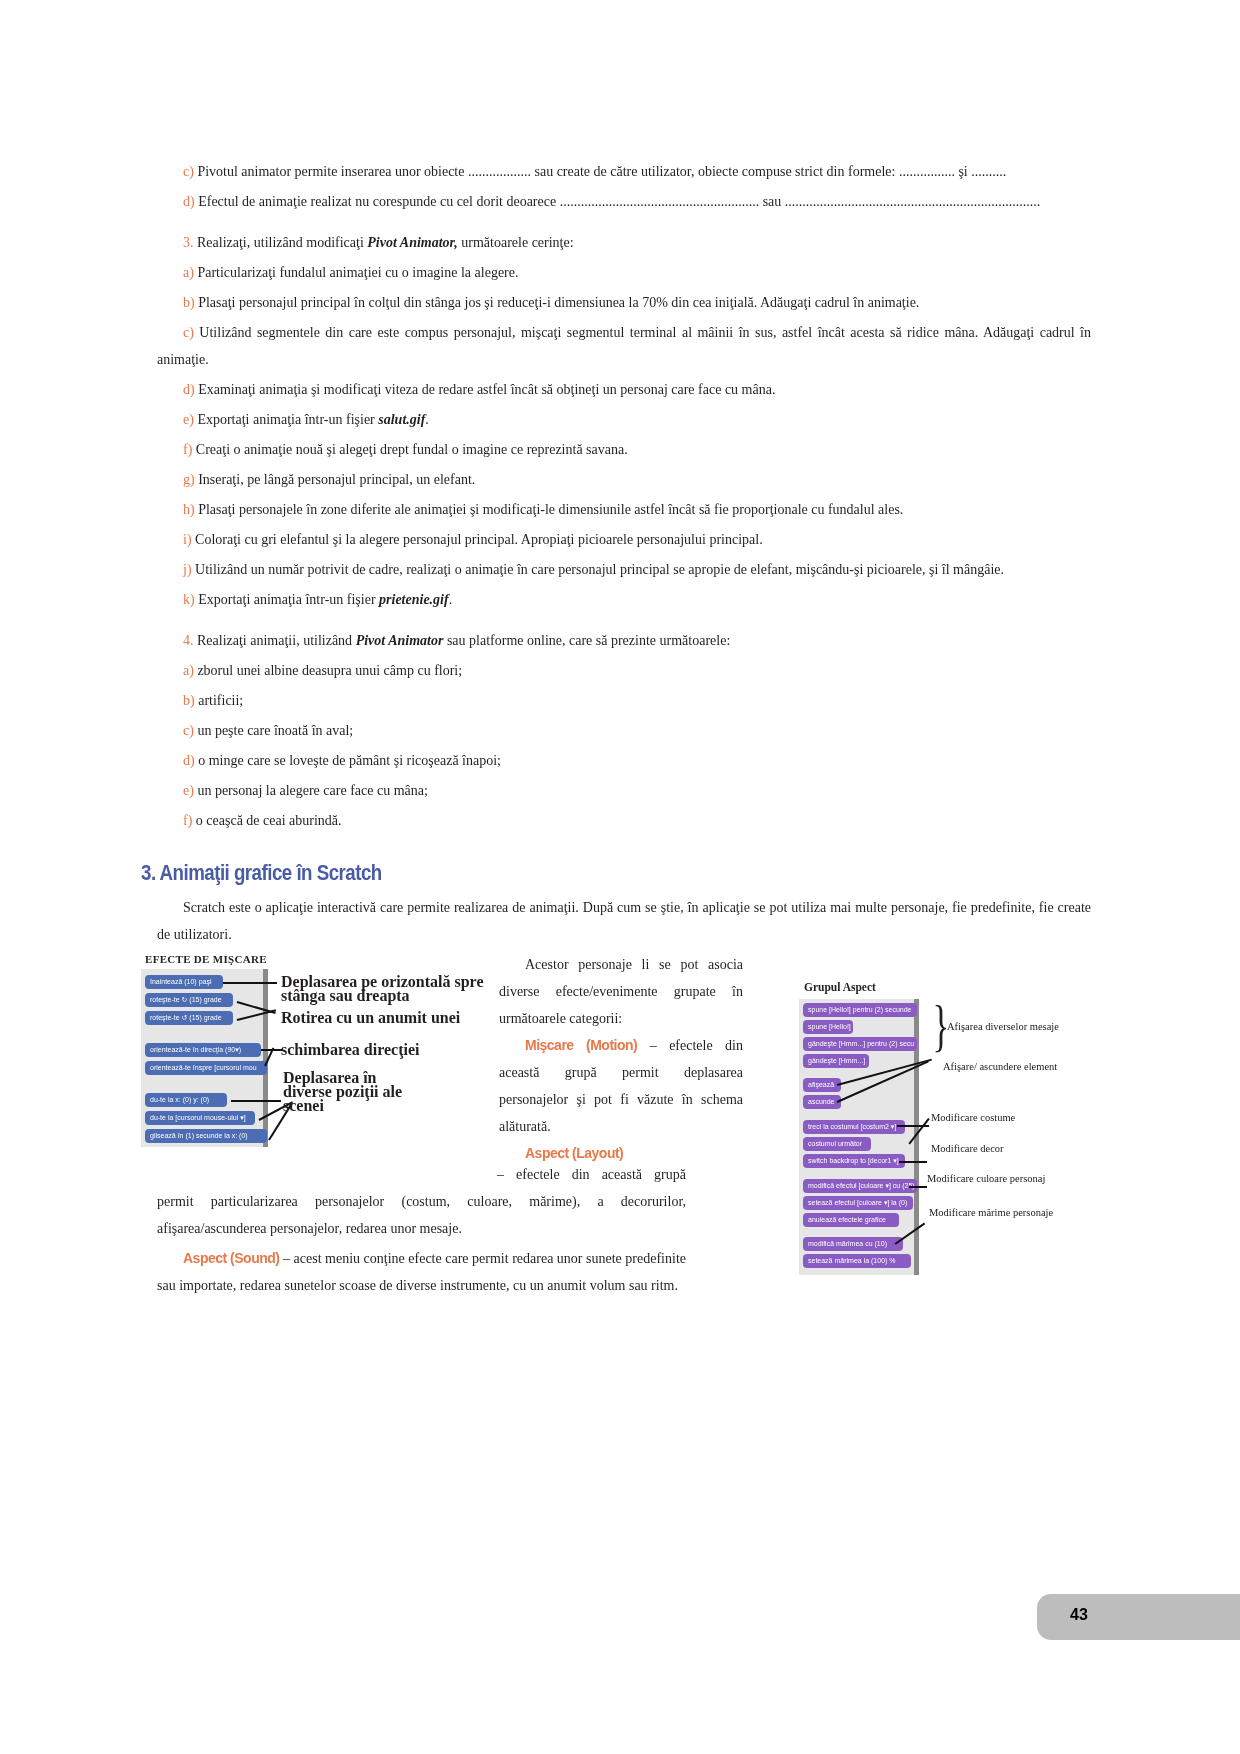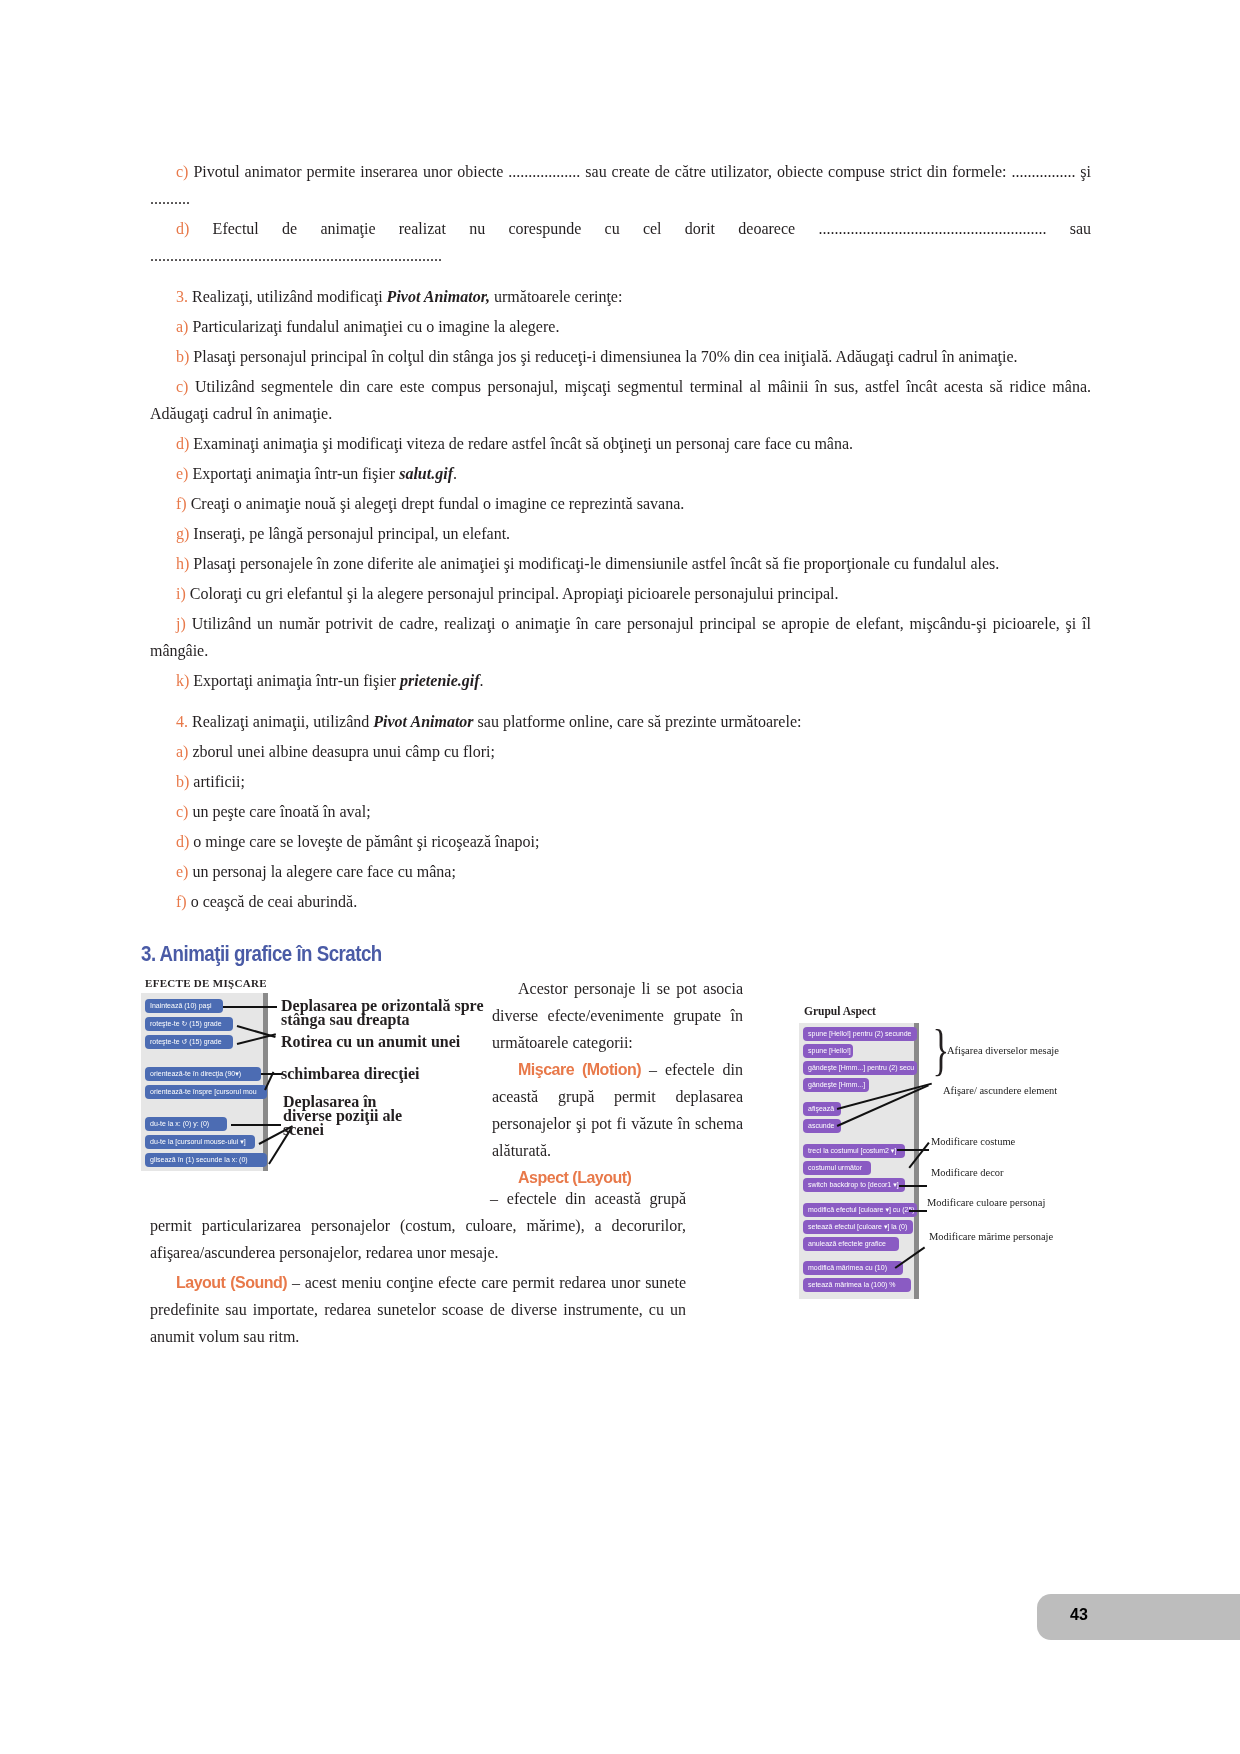--- a/index.html
+++ b/index.html
@@ -1,19 +1,19 @@
 <!DOCTYPE html>
 <html><head>
 <meta charset="utf-8">
 <style>
   html, body { margin: 0; padding: 0; background: #ffffff; }
   body { width: 1240px; height: 1754px; position: relative; overflow: hidden;
          font-family: "Liberation Serif", "DejaVu Serif", serif; color: #231f20; }
   .page { position: absolute; left: 141px; top: 158px; width: 950px; }
-  .p { font-size: 16px; line-height: 27px; margin: 0 0 3px 9px; text-align: justify; }
+  .p { font-size: 14px; line-height: 27px; margin: 0 0 3px 16px; text-align: justify; }
   .ind { text-indent: 26px; }
   .lbl { color: #e8794a; }
   .num { color: #e8794a; }
   .ital { font-style: italic; font-weight: bold; }
   .gap { height: 11px; }
   .h3 { font-family: "Liberation Sans", "DejaVu Sans", sans-serif; color: #4a5ba6;
         font-size: 22px; font-weight: bold; letter-spacing: -0.6px; margin: 26px 0 8px 0;
         transform: scaleX(0.85); transform-origin: left; }
   .kw { font-family: "Liberation Sans", "DejaVu Sans", sans-serif; color: #e8794a;
         font-weight: bold; letter-spacing: -0.5px; }
@@ -69,20 +69,21 @@
   <p class="p ind"><span class="num">4.</span> <span>Realizaţi animaţii, utilizând </span><span class="ital">Pivot Animator</span><span> sau platforme online, care să prezinte următoarele:</span></p>
   <p class="p ind"><span class="lbl">a)</span> <span>zborul unei albine deasupra unui câmp cu flori;</span></p>
   <p class="p ind"><span class="lbl">b)</span> <span>artificii;</span></p>
   <p class="p ind"><span class="lbl">c)</span> <span>un peşte care înoată în aval;</span></p>
   <p class="p ind"><span class="lbl">d)</span> <span>o minge care se loveşte de pământ şi ricoşează înapoi;</span></p>
   <p class="p ind"><span class="lbl">e)</span> <span>un personaj la alegere care face cu mâna;</span></p>
   <p class="p ind"><span class="lbl">f)</span> <span>o ceaşcă de ceai aburindă.</span></p>
 
   <div class="h3">3. Animaţii grafice în Scratch</div>
 
+  <p class="p ind">Scratch este o aplicaţie interactivă care permite realizarea de animaţii. După cum se ştie, în aplicaţie se pot utiliza mai multe personaje, fie predefinite, fie create de utilizatori.</p>
 
   <div class="mid">
 
     <div class="fig1">
       <div class="ttl" style="position:absolute;left:4px;top:0;">EFECTE DE MIŞCARE</div>
       <div class="palette" style="left:0;top:16px;width:127px;height:178px;">
         <div class="bar"></div>
         <div class="blk blue" style="left:4px;top:6px;width:68px;">înaintează (10) paşi</div>
         <div class="blk blue" style="left:4px;top:24px;width:78px;">roteşte-te ↻ (15) grade</div>
         <div class="blk blue" style="left:4px;top:42px;width:78px;">roteşte-te ↺ (15) grade</div>
@@ -107,21 +108,21 @@
     </div>
 
     <div class="textcol">
       <p class="p ind">Acestor personaje li se pot asocia diverse efecte/evenimente grupate în următoarele categorii:</p>
       <p class="p ind"><span class="kw">Mişcare (Motion)</span><span> – efectele din această grupă permit deplasarea personajelor şi pot fi văzute în schema alăturată.</span></p>
       <p class="p ind"><span class="kw">Aspect (Layout)</span></p>
     </div>
 
     <div class="bottom">
       <p class="p" style="text-indent:340px;"> – efectele din această grupă permit particularizarea personajelor (costum, culoare, mărime), a decorurilor, afişarea/ascunderea personajelor, redarea unor mesaje.</p>
-      <p class="p ind"><span class="kw">Layout (Sound)</span><span> – acest meniu conţine efecte care permit redarea unor sunete predefinite sau importate, redarea sunetelor scoase de diverse instrumente, cu un anumit volum sau ritm.</span></p>
+      <p class="p ind"><span class="kw">Aspect (Sound)</span><span> – acest meniu conţine efecte care permit redarea unor sunete predefinite sau importate, redarea sunetelor scoase de diverse instrumente, cu un anumit volum sau ritm.</span></p>
     </div>
 
     <div class="fig2">
       <div class="ttl" style="position:absolute;left:5px;top:0;">Grupul Aspect</div>
       <div class="palette" style="left:0;top:18px;width:120px;height:276px;">
         <div class="bar"></div>
         <div class="blk purple" style="left:4px;top:4px;width:104px;">spune [Hello!] pentru (2) secunde</div>
         <div class="blk purple" style="left:4px;top:21px;width:40px;">spune [Hello!]</div>
         <div class="blk purple" style="left:4px;top:38px;width:104px;">gândeşte [Hmm...] pentru (2) secu</div>
         <div class="blk purple" style="left:4px;top:55px;width:56px;">gândeşte [Hmm...]</div>

